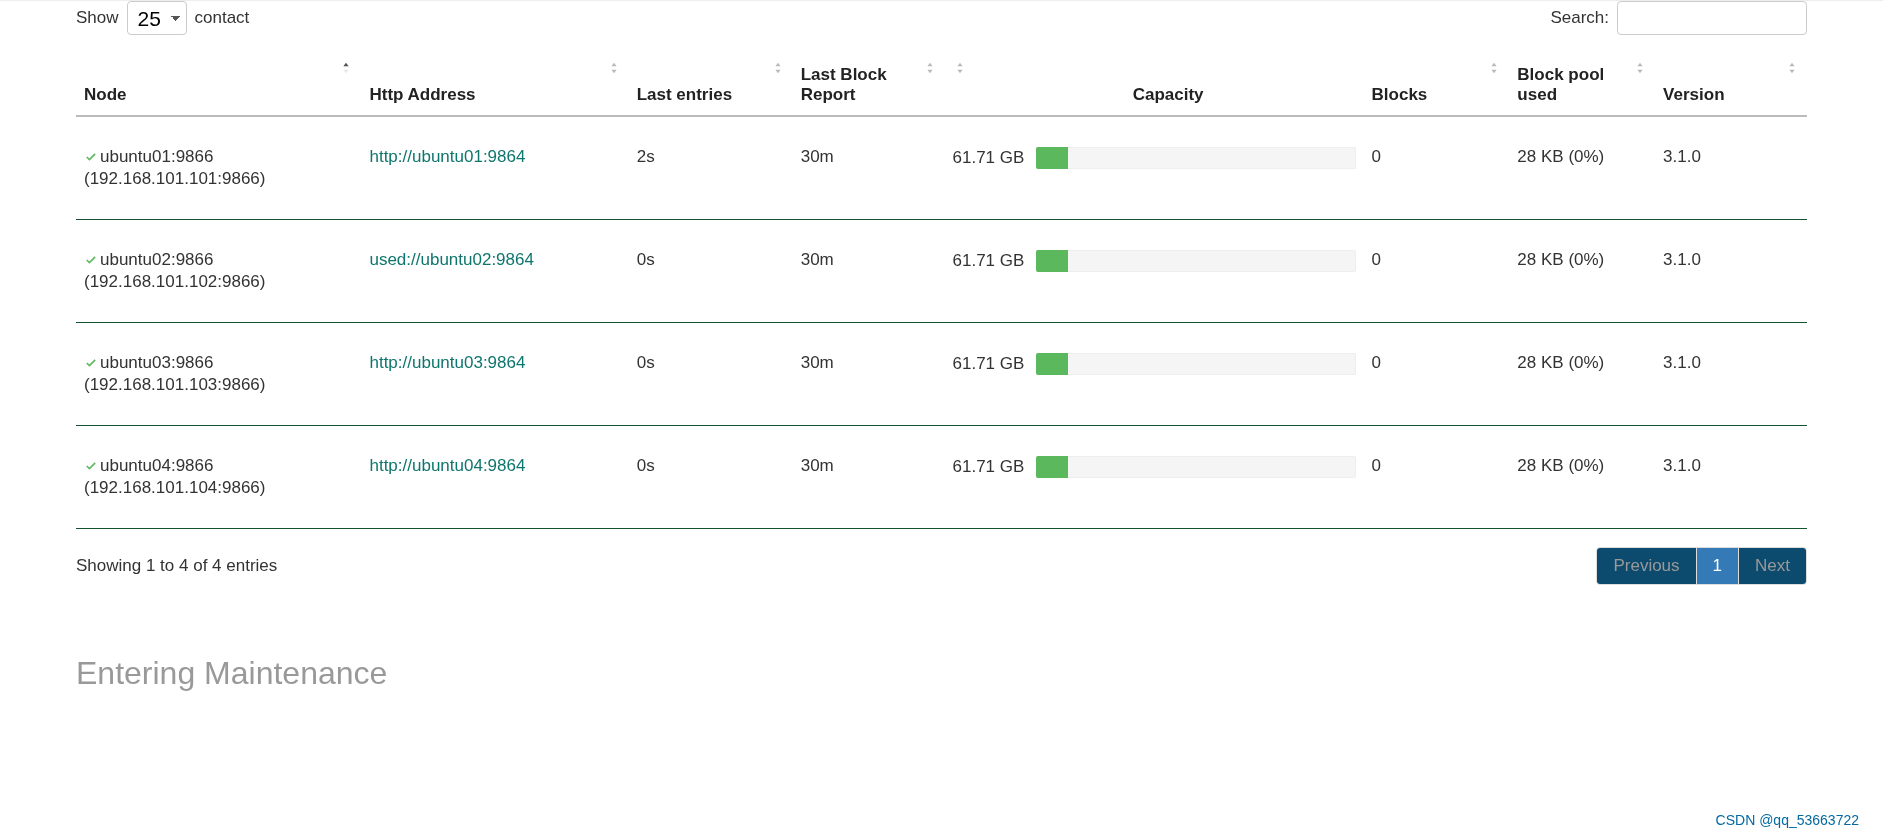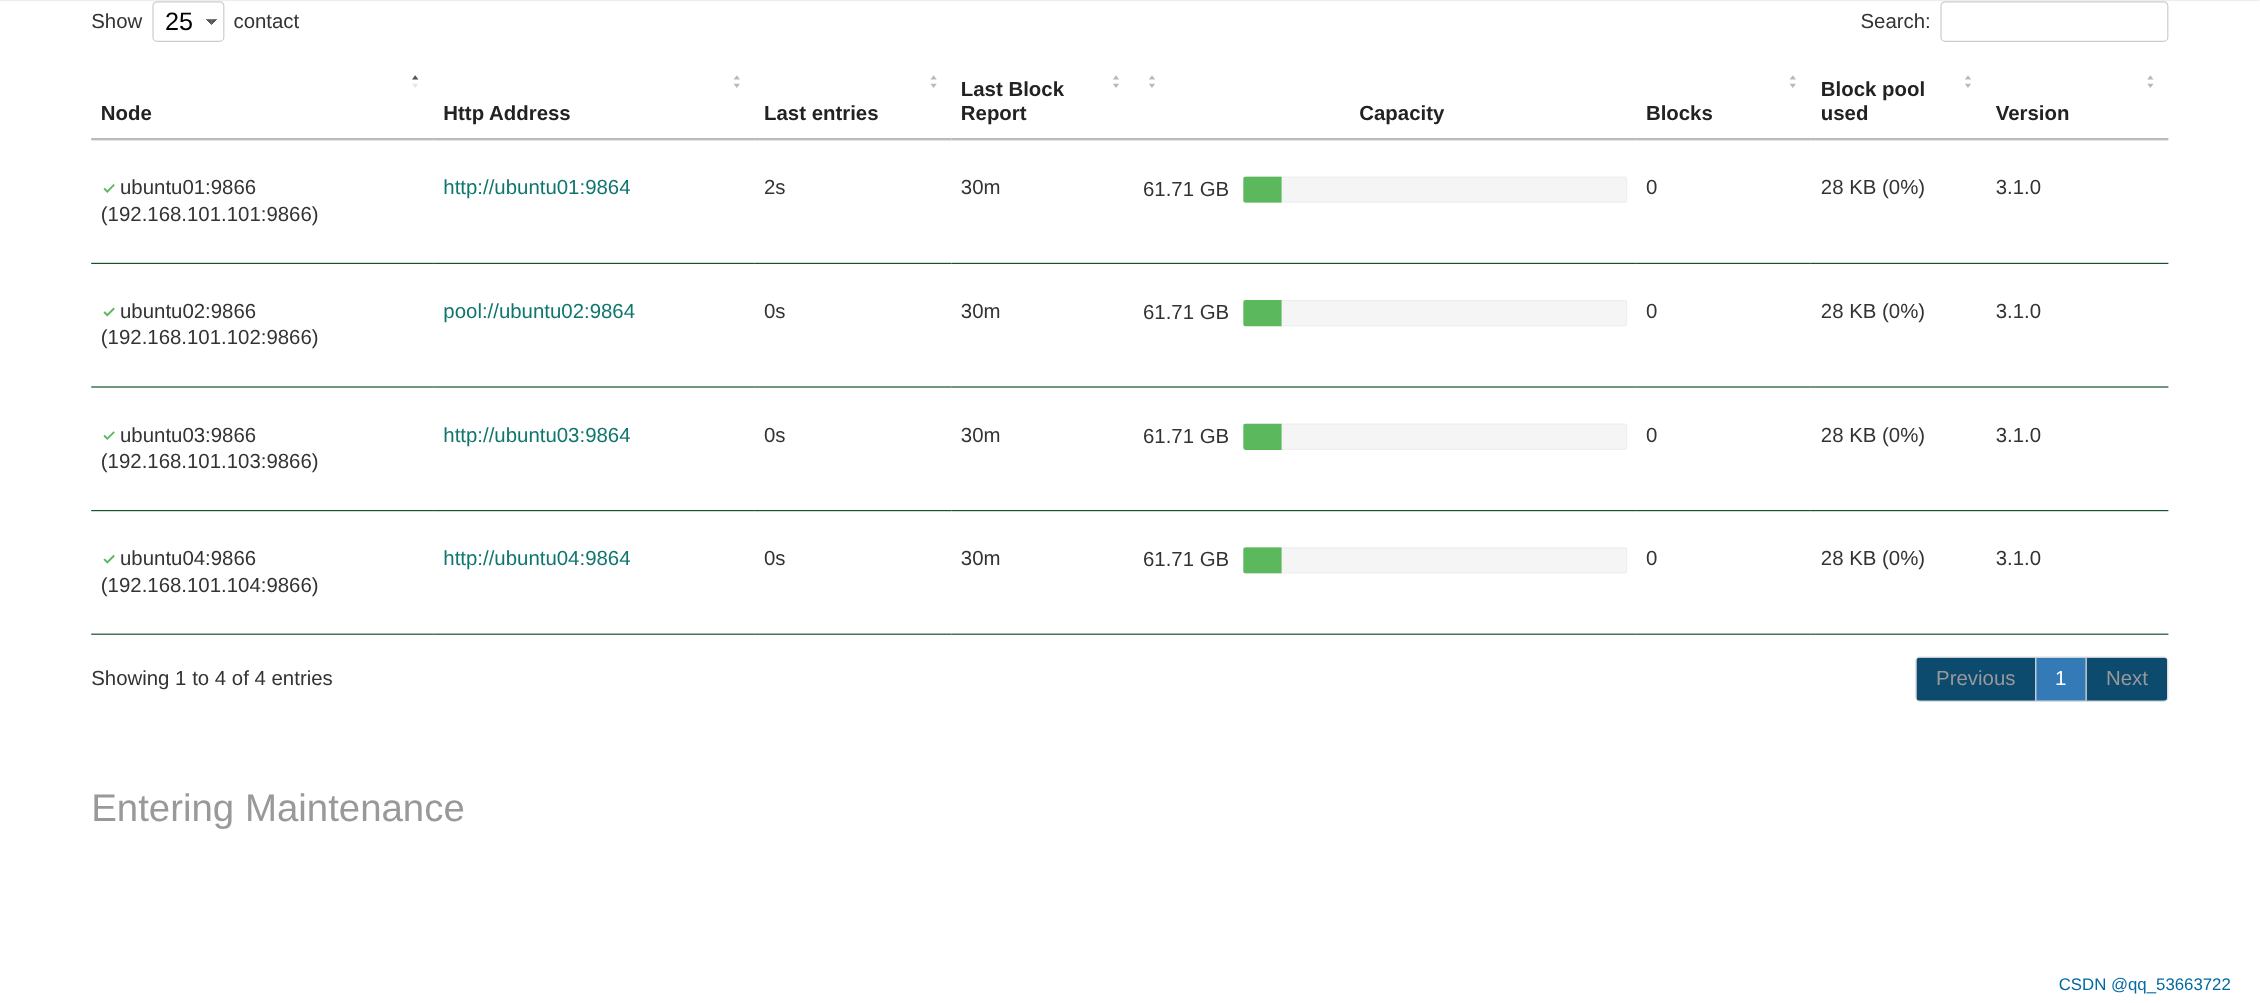--- a/index.html
+++ b/index.html
@@ -280,21 +280,21 @@
     <td><span>28 KB (0%)</span></td>
     <td><span>3.1.0</span></td>
   </tr>
         <tr>
     <td>
       <span class="check-icon"><svg viewBox="0 0 16 16">
                 <path fill="currentColor" d="M6.2 12.3L2.5 8.6l1.3-1.3 2.4 2.4 5.9-5.9 1.3 1.3z"></path>
               </svg></span><span>ubuntu02:9866</span><br>
       <span>(192.168.101.102:9866)</span>
     </td>
-    <td><a href="#" class="link">pool://ubuntu02:9864</a></td>
+    <td><a href="#" class="link">used://ubuntu02:9864</a></td>
     <td><span>0s</span></td>
     <td><span>30m</span></td>
     <td>
       <div class="cap-cell">
         <span>61.71 GB</span>
         <div class="cap-bar">
           <div class="cap-fill" style="width:10%"></div>
         </div>
       </div>
     </td>

